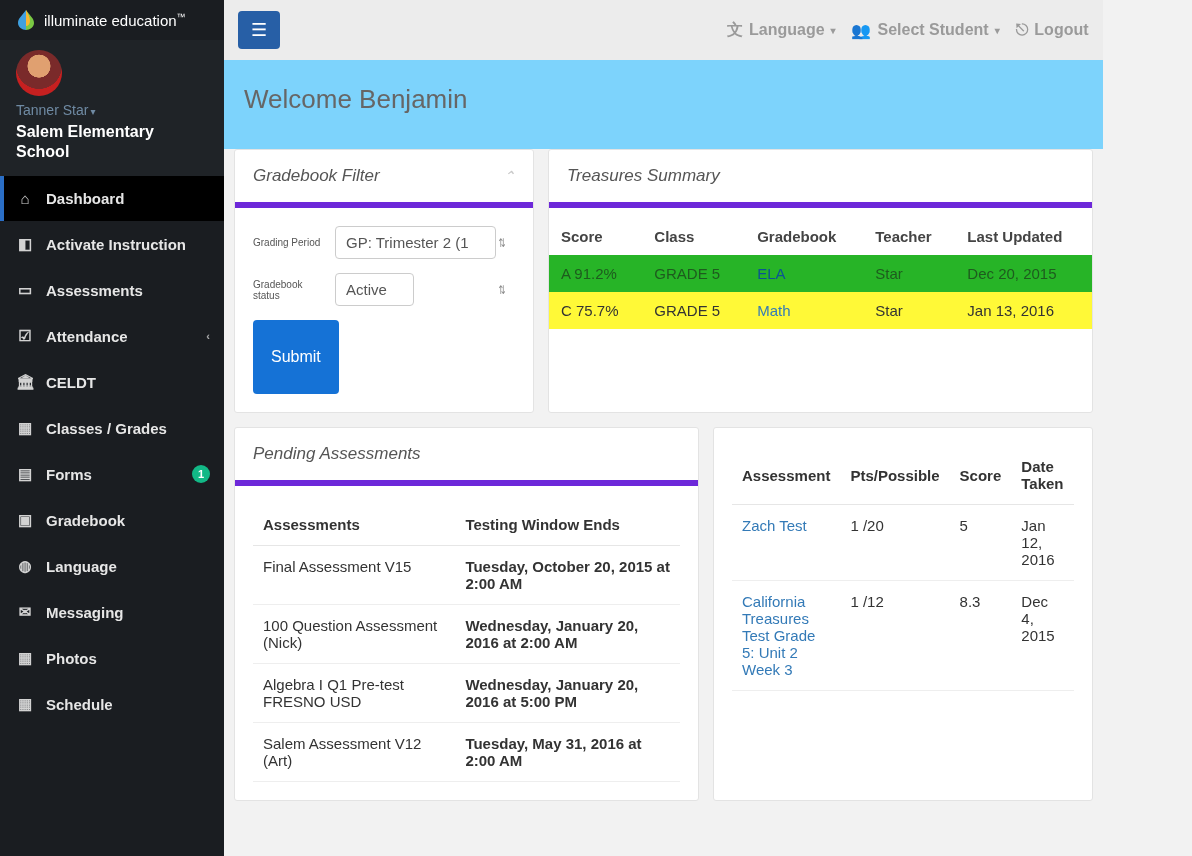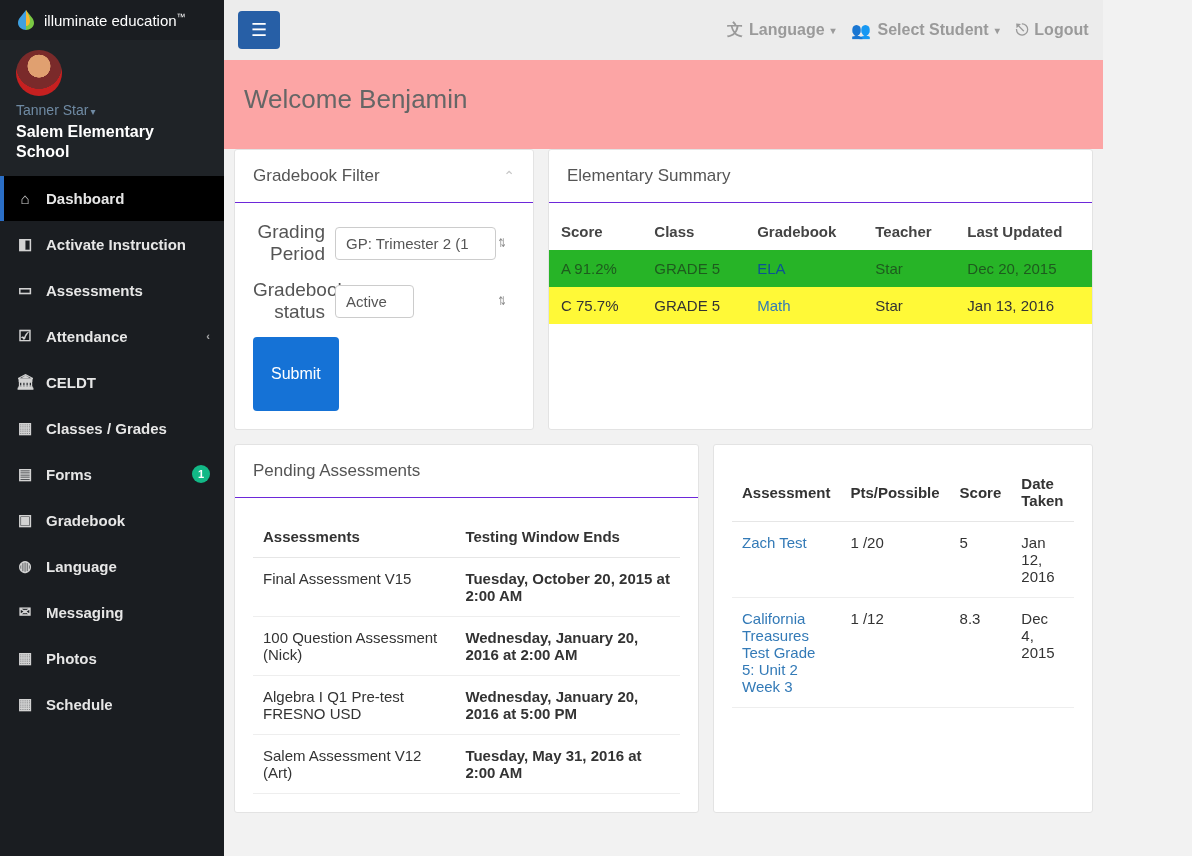--- a/index.html
+++ b/index.html
@@ -24,34 +24,34 @@
 .nav li .chev { position:absolute; right:14px; font-size:11px; opacity:.7; }
 .nav li .badge { position:absolute; right:14px; background:#12b886; color:#fff; width:18px; height:18px; border-radius:50%; font-size:11px; display:flex; align-items:center; justify-content:center; font-weight:700; }
 
 
 .main { flex:1; display:flex; flex-direction:column; }
 .topbar { background:#ececec; padding:10px 14px; display:flex; align-items:center; gap:16px; height:60px; }
 .ham { width:42px; height:38px; background:#275fa6; color:#fff; border-radius:4px; display:flex; align-items:center; justify-content:center; font-size:18px; cursor:pointer; }
 .topbar .spacer { flex:1; }
 .toplink { color:#9a9a9a; font-weight:600; font-size:16px; display:flex; align-items:center; gap:6px; cursor:pointer; }
 .toplink .dd { font-size:10px; }
-.page-title-wrap { padding:24px 20px 34px; background:#fca5a5; }
+.page-title-wrap { padding:24px 20px 34px; background:#7dd3fc; }
 .page-title { font-size:26px; font-weight:300; color:#666; }
 .content { padding:0 10px 20px; display:flex; flex-direction:column; gap:14px; }
 .row { display:flex; gap:14px; }
 
 .panel { background:#fff; border:1px solid #e3e3e3; border-radius:3px; flex:1; }
-.panel-head { padding:16px 18px; border-bottom:1px solid #6d28d9; display:flex; justify-content:space-between; align-items:center; }
+.panel-head { padding:16px 18px; border-bottom:6px solid #6d28d9; display:flex; justify-content:space-between; align-items:center;font-style:italic; }
 .panel-head .title { font-size:17px; color:#555; }
 .panel-head .collapse-ico { color:#c8c8c8; cursor:pointer; font-size:14px; }
 .panel-body { padding:18px; }
 
 
 .filter-row { display:flex; align-items:center; gap:10px; margin-bottom:14px; }
-.filter-row label { width:72px; font-size:19px; color:#555;text-align:right; }
+.filter-row label { width:72px; font-size:10px; color:#555; }
 .select { flex:1; border:1px solid #ccc; border-radius:4px; padding:7px 26px 7px 10px; font-size:15px; color:#555; background:#fff; appearance:none; position:relative; }
 .select-wrap { position:relative; flex:1; }
 .select-wrap::after { content:"⇅"; position:absolute; right:8px; top:50%; transform:translateY(-50%) scaleX(.7); color:#888; font-size:12px; pointer-events:none; }
 .btn-primary { background:#1572d6; color:#fff; border:none; padding:28px 18px; font-size:16px; border-radius:4px; cursor:pointer; }
 
 
 .sumtbl { width:100%; border-collapse:collapse; }
 .sumtbl th { text-align:left; padding:10px 12px; font-size:15px; font-weight:700; color:#444; }
 .sumtbl td { padding:10px 12px; font-size:15px; }
 .sumtbl tr.green { background:#27b427; color:#1e5b1e; }
@@ -193,21 +193,21 @@
                   <option>Active</option>
                 </select>
               </div>
             </div>
             <button class="btn-primary">Submit</button>
           </div>
         </section>
 
         <section class="panel">
           <div class="panel-head">
-            <span class="title">Elementary Summary</span>
+            <span class="title">Treasures Summary</span>
           </div>
           <div class="panel-body" style="padding:10px 0 0;">
             <table class="sumtbl">
               <thead>
                   <tr>
                 <th>Score</th>
                 <th>Class</th>
                 <th>Gradebook</th>
                 <th>Teacher</th>
                 <th>Last Updated</th>

